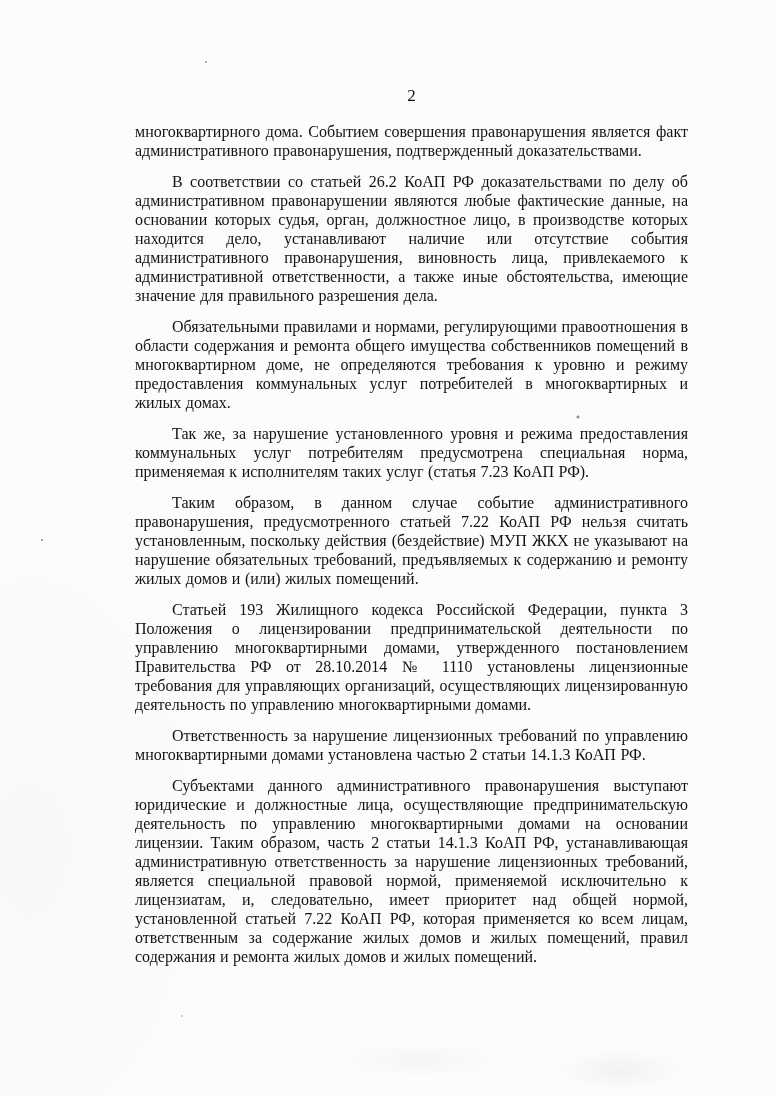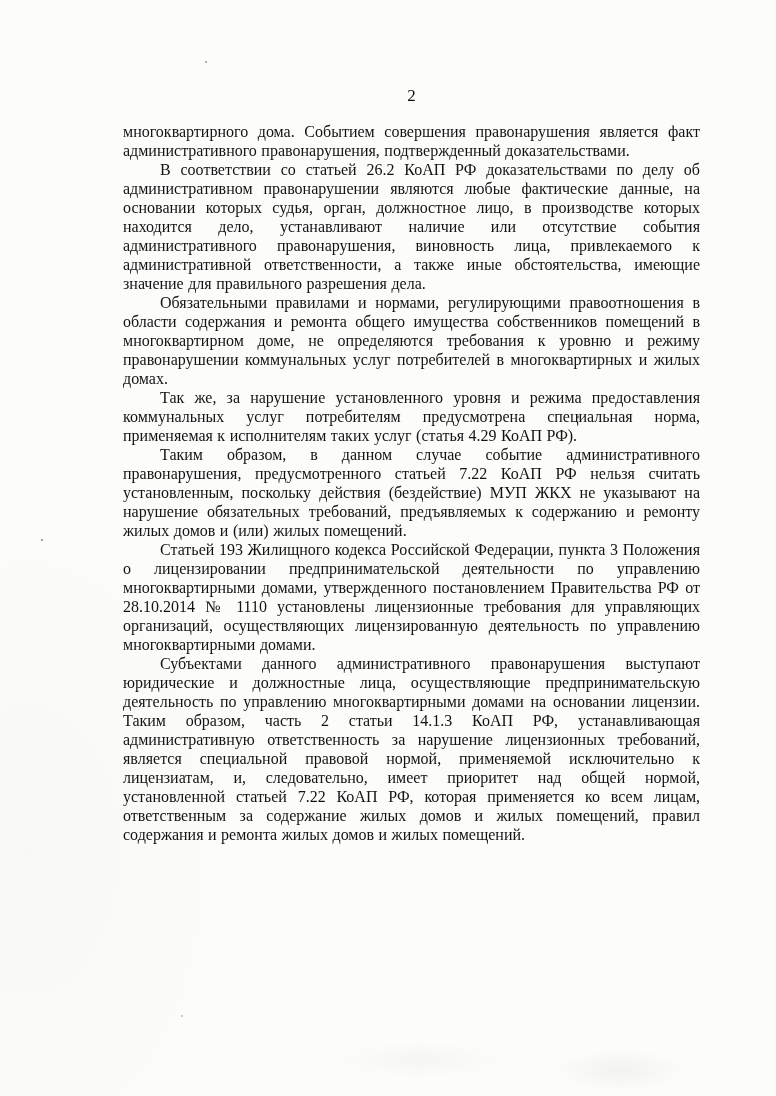--- a/index.html
+++ b/index.html
@@ -34,37 +34,38 @@
     line-height: 20px;
   }
   .body-text {
     margin: 16px 76px 0 123px;
     width: 577px;
     font-size: 16px;
     line-height: 19px;
     text-align: justify;
   }
   .body-text p.para {
-    margin: 0;
+    margin: 12px;
     padding: 0;
     word-spacing: 0.5px;
   }
   .body-text p.para.indent {
     text-indent: 37px;
   }
 </style>
 </head>
 <body>
 
 <div class="scan-page">
   <div class="page-number">2</div>
 
   <div class="body-text">
 
   <p class="para">многоквартирного дома. Событием совершения правонарушения является факт административного правонарушения, подтвержденный доказательствами.</p>
       <p class="para indent">В соответствии со статьей 26.2 КоАП РФ доказательствами по делу об административном правонарушении являются любые фактические данные, на основании которых судья, орган, должностное лицо, в производстве которых находится дело, устанавливают наличие или отсутствие события административного правонарушения, виновность лица, привлекаемого к административной ответственности, а также иные обстоятельства, имеющие значение для правильного разрешения дела.</p>
-      <p class="para indent">Обязательными правилами и нормами, регулирующими правоотношения в области содержания и ремонта общего имущества собственников помещений в многоквартирном доме, не определяются требования к уровню и режиму правонарушении коммунальных услуг потребителей в многоквартирных и жилых домах.</p>
-      <p class="para indent">Так же, за нарушение установленного уровня и режима предоставления коммунальных услуг потребителям предусмотрена специальная норма, применяемая к исполнителям таких услуг (статья 4.29 КоАП РФ).</p>
+      <p class="para indent">Обязательными правилами и нормами, регулирующими правоотношения в области содержания и ремонта общего имущества собственников помещений в многоквартирном доме, не определяются требования к уровню и режиму предоставления коммунальных услуг потребителей в многоквартирных и жилых домах.</p>
+      <p class="para indent">Так же, за нарушение установленного уровня и режима предоставления коммунальных услуг потребителям предусмотрена специальная норма, применяемая к исполнителям таких услуг (статья 7.23 КоАП РФ).</p>
       <p class="para indent">Таким образом, в данном случае событие административного правонарушения, предусмотренного статьей 7.22 КоАП РФ нельзя считать установленным, поскольку действия (бездействие) МУП ЖКХ не указывают на нарушение обязательных требований, предъявляемых к содержанию и ремонту жилых домов и (или) жилых помещений.</p>
       <p class="para indent">Статьей 193 Жилищного кодекса Российской Федерации, пункта 3 Положения о лицензировании предпринимательской деятельности по управлению многоквартирными домами, утвержденного постановлением Правительства РФ от 28.10.2014 № 1110 установлены лицензионные требования для управляющих организаций, осуществляющих лицензированную деятельность по управлению многоквартирными домами.</p>
+      <p class="para indent">Ответственность за нарушение лицензионных требований по управлению многоквартирными домами установлена частью 2 статьи 14.1.3 КоАП РФ.</p>
       <p class="para indent">Субъектами данного административного правонарушения выступают юридические и должностные лица, осуществляющие предпринимательскую деятельность по управлению многоквартирными домами на основании лицензии. Таким образом, часть 2 статьи 14.1.3 КоАП РФ, устанавливающая административную ответственность за нарушение лицензионных требований, является специальной правовой нормой, применяемой исключительно к лицензиатам, и, следовательно, имеет приоритет над общей нормой, установленной статьей 7.22 КоАП РФ, которая применяется ко всем лицам, ответственным за содержание жилых домов и жилых помещений, правил содержания и ремонта жилых домов и жилых помещений.</p>
     </div>
 </div>
 
 </body></html>

